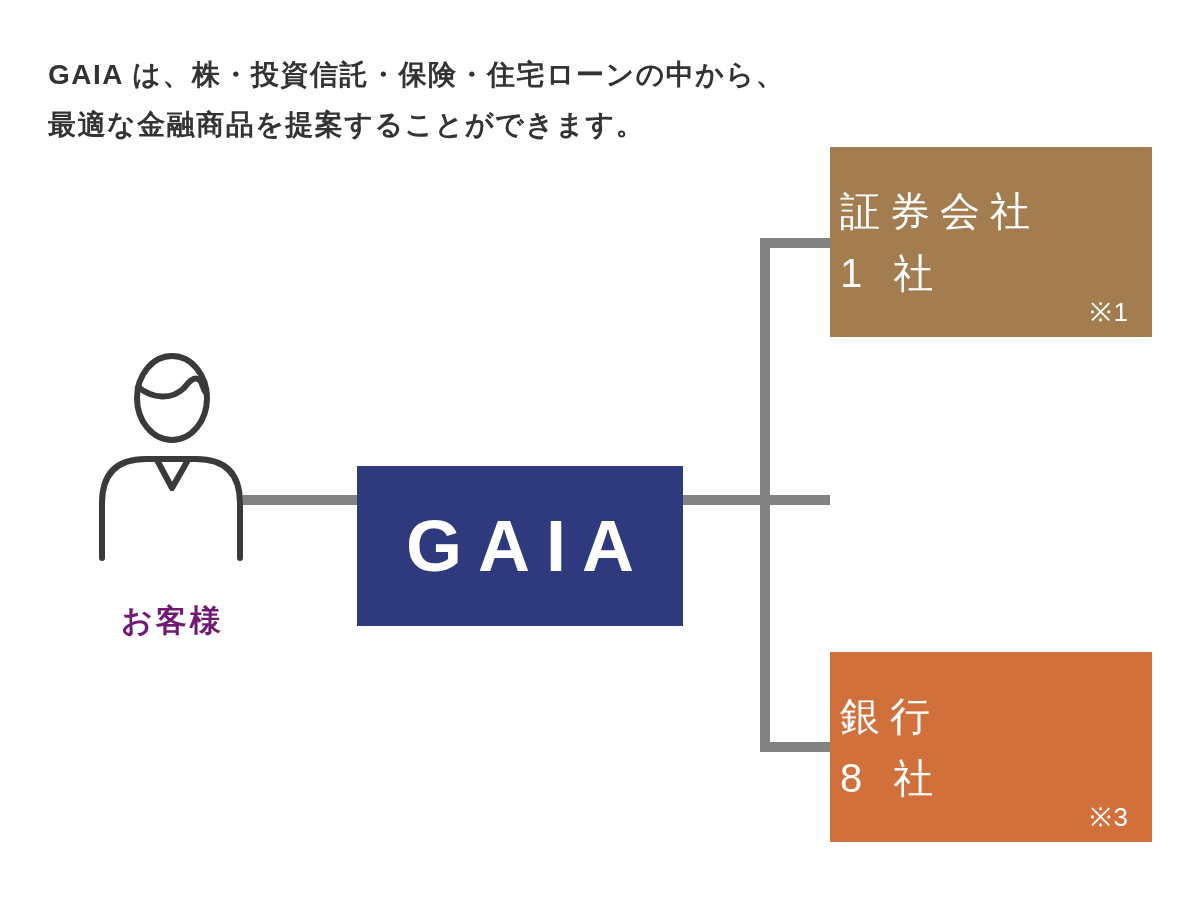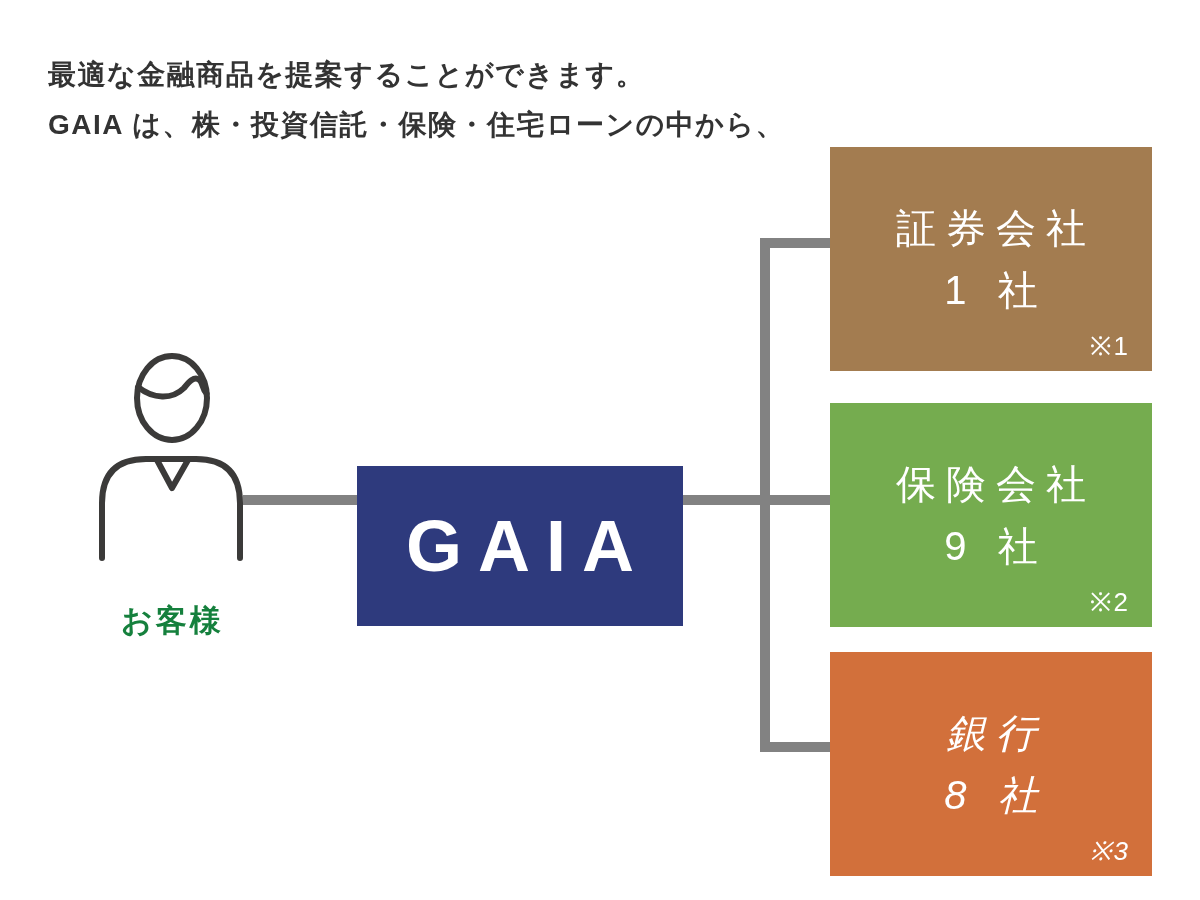--- a/index.html
+++ b/index.html
@@ -40,21 +40,21 @@
     stroke-linecap: round;
     stroke-linejoin: round;
   }
   .customer-label {
     position: absolute;
     left: 121px;
     top: 600px;
     font-size: 31px;
     font-weight: 600;
     letter-spacing: 3px;
-    color: #15803d;
+    color: #701a75;
     white-space: nowrap;
   }
   .connector {
     position: absolute;
     background: #828282;
   }
   .conn-left   { left: 243px; top: 495px; width: 115px; height: 10px; }
   .conn-mid    { left: 683px; top: 495px; width: 147px; height: 10px; }
   .conn-vert   { left: 760px; top: 238px; width: 10px;  height: 514px; }
   .conn-top    { left: 760px; top: 238px; width: 70px;  height: 10px; }
@@ -76,29 +76,29 @@
     font-size: 72px;
     font-weight: bold;
     letter-spacing: 16px;
     padding-left: 16px; 
     line-height: 1;
   }
   .branch-box {
     position: absolute;
     left: 830px;
     width: 322px;
-    height: 224px;
+    height: 190px;
     display: flex;
     flex-direction: column;
-    align-items: center;
+    align-items: flex-start;
     justify-content: center;
   }
   .branch-box.b0 { top: 147px; }
   .branch-box.b1 { top: 403px; }
-  .branch-box.b2 { top: 652px; font-style: italic; }
+  .branch-box.b2 { top: 652px; }
   .branch-line {
     color: #ffffff;
     font-size: 40px;
     line-height: 62px;
     letter-spacing: 10px;
     padding-left: 10px; 
     white-space: nowrap;
     text-align: center;
   }
   .branch-note {
@@ -110,22 +110,22 @@
     letter-spacing: 2px;
     line-height: 1;
   }
 </style>
 </head>
 <body>
 
 <div class="canvas">
 
   <div class="intro">
+    <div>GAIA は、株・投資信託・保険・住宅ローンの中から、</div>
     <div>最適な金融商品を提案することができます。</div>
-    <div>GAIA は、株・投資信託・保険・住宅ローンの中から、</div>
   </div>
 
   <svg class="person-svg" viewBox="0 0 152 218" aria-hidden="true">
 
     <ellipse cx="77" cy="50" rx="35" ry="42"></ellipse>
 
     <path d="M 43 39 C 58 51, 77 52, 89 40 C 94 34, 99 28, 104 31.5 C 108.5 35, 107 41, 111.5 45.5"></path>
 
     <path d="M 7 210 L 7 155 Q 7 111 51 111 L 101 111 Q 145 111 145 155 L 145 210"></path>
 
@@ -143,25 +143,20 @@
   <div class="gaia-box" style="background: rgb(46, 58, 125);">
     <div class="gaia-label">GAIA</div>
   </div>
 
   <div class="branch-box b0" style="background: rgb(163, 124, 80);">
     <div class="branch-line">証券会社</div>
     <div class="branch-line">1 社</div>
     <div class="branch-note">※1</div>
   </div>
 
-  <div class="branch-box b1" style="background: rgb(117, 172, 79);">
-    <div class="branch-line">保険会社</div>
-    <div class="branch-line">9 社</div>
-    <div class="branch-note">※2</div>
-  </div>
 
   <div class="branch-box b2" style="background: rgb(210, 112, 59);">
     <div class="branch-line">銀行</div>
     <div class="branch-line">8 社</div>
     <div class="branch-note">※3</div>
   </div>
 
 </div>
 
 </body></html>

